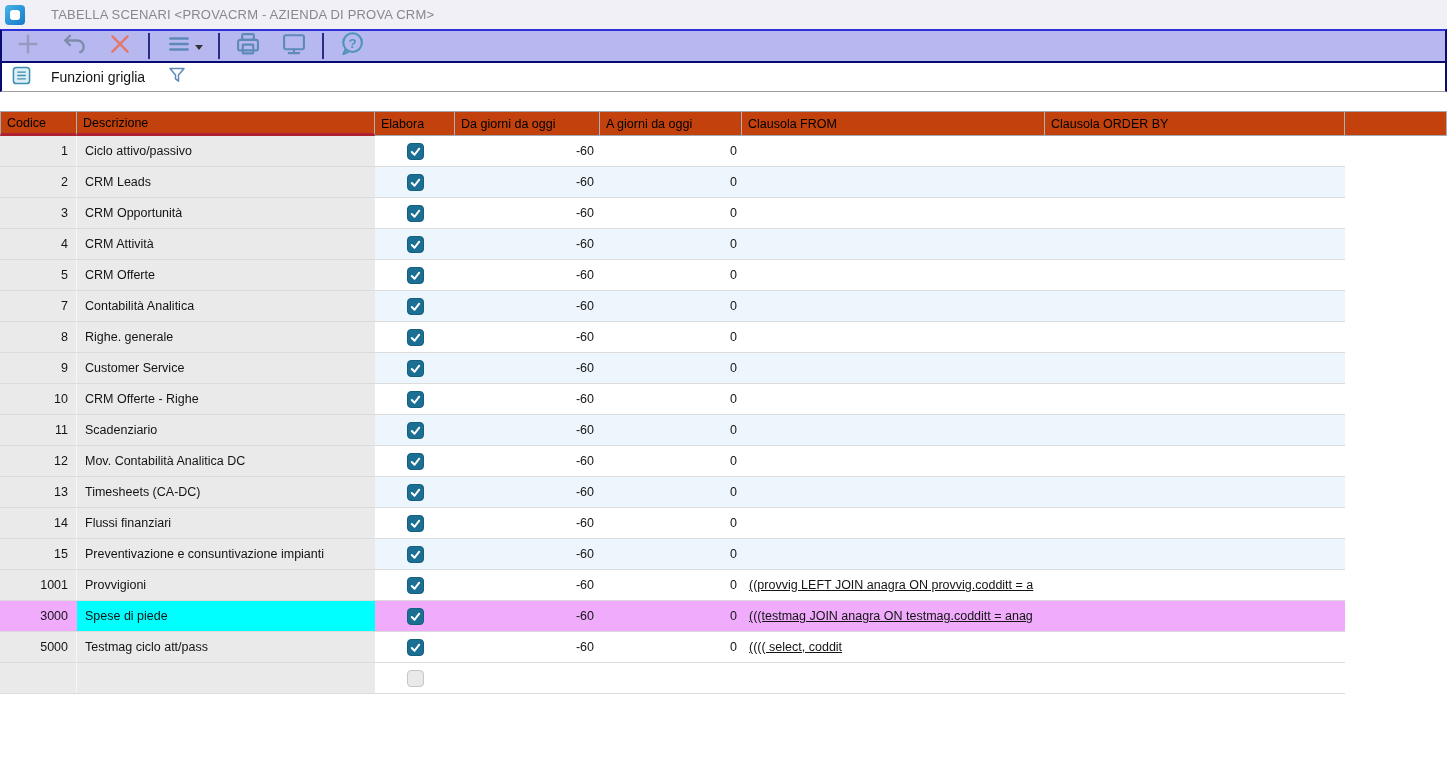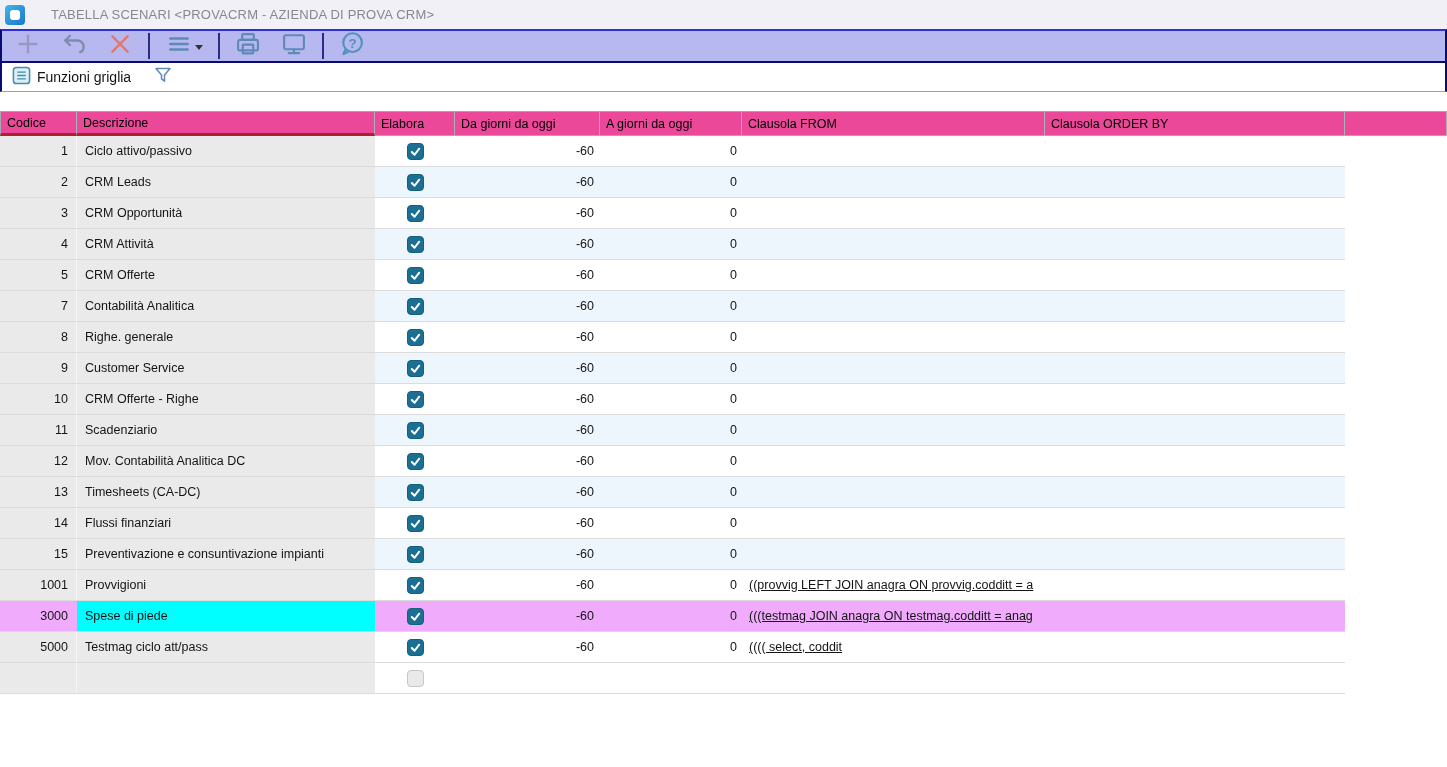--- a/index.html
+++ b/index.html
@@ -16,29 +16,29 @@
   .toolbar { height:34px; background:#b8b8f1; border-top:2px solid #2f2fd8; border-bottom:2px solid #0a0a74;
              border-left:2px solid #0a0a74; border-right:2px solid #0a0a74; display:flex; align-items:center; padding-left:6px; }
   .tb-btn { width:40px; height:28px; display:flex; align-items:center; justify-content:center; margin-right:6px; cursor:default; }
   .tb-sep { width:2px; height:26px; background:#2a2a85; margin:0 8px 0 2px; flex:0 0 auto; }
   .menu-btn { width:52px; }
 
   
   .funcbar { height:29px; background:#ffffff; border-bottom:1px solid #9e9e9e;
              border-left:2px solid #0a0a74; border-right:2px solid #0a0a74;
              display:flex; align-items:center; padding-left:10px; }
-  .func-label { font-size:14px; color:#141414; margin-left:6px; }
+  .func-label { font-size:14px; color:#141414; margin-left:20px; }
   .filter-btn { margin-left:22px; display:flex; align-items:center; }
 
   .gap { height:19px; background:#ffffff; }
 
   
   .grid { width:1447px; font-size:12.5px; color:#141414; }
   .grid-header { display:flex; height:25px; }
-  .hcell { background:#ec4899; border-top:1px solid #a3a9b1; border-bottom:1px solid #a3a9b1; border-right:1px solid #abb1b9;
+  .hcell { background:#c2410c; border-top:1px solid #a3a9b1; border-bottom:1px solid #a3a9b1; border-right:1px solid #abb1b9;
            display:flex; align-items:center; padding-left:6px; color:#000; }
   .hcell:first-child { border-left:1px solid #a3a9b1; }
   .hcell.sorted { border-bottom:3px solid #b0212f; }
   .w-codice { width:77px; } .w-descr { width:298px; } .w-elab { width:80px; }
   .w-da { width:145px; } .w-a { width:142px; } .w-from { width:303px; } .w-order { width:300px; }
   .w-filler { width:102px; }
 
   .grid-body { width:1345px; }
   .row { display:flex; height:31px; background:#ffffff; border-bottom:1px solid #dcdcdc; align-items:stretch; }
   .row.alt { background:#edf6fc; }

